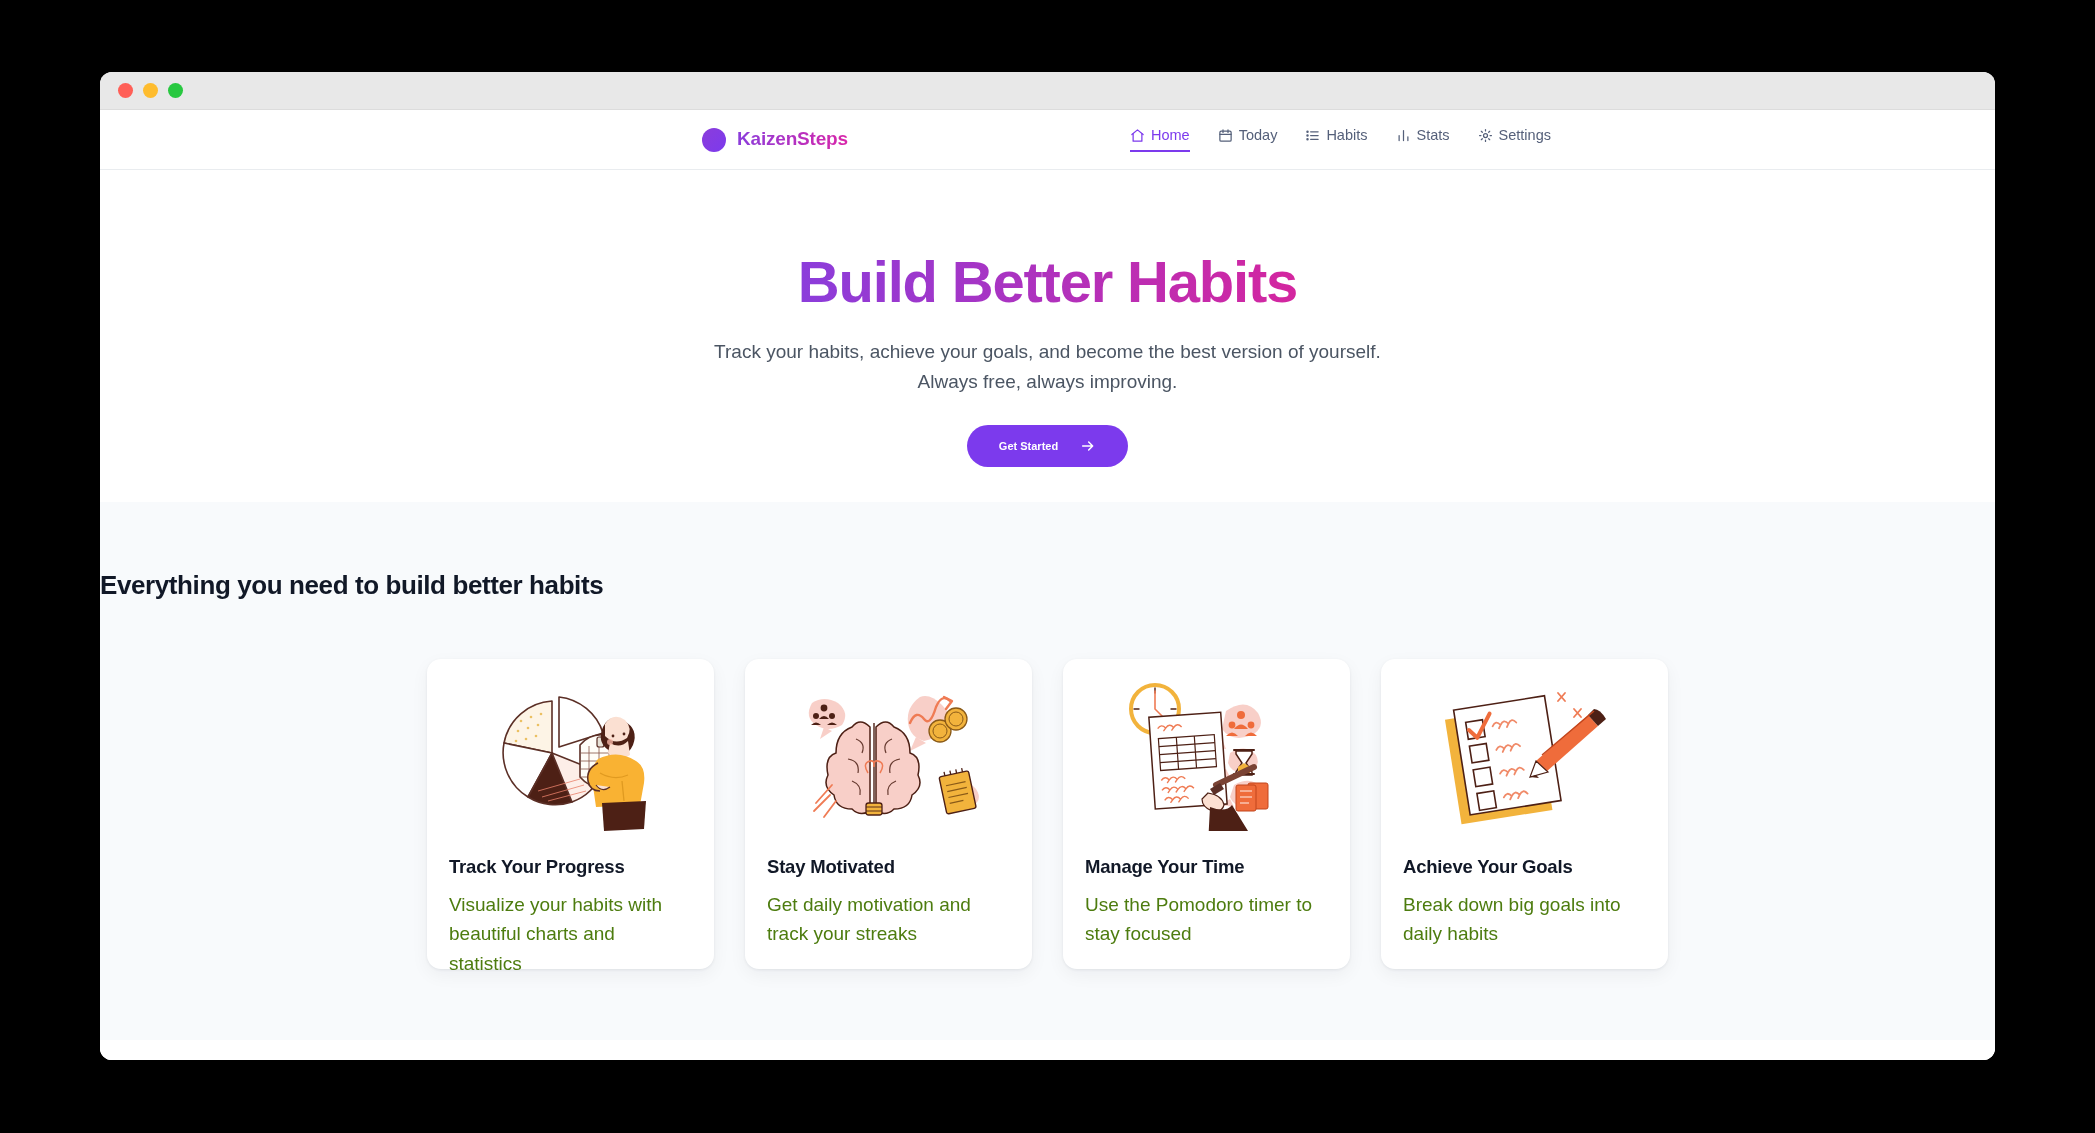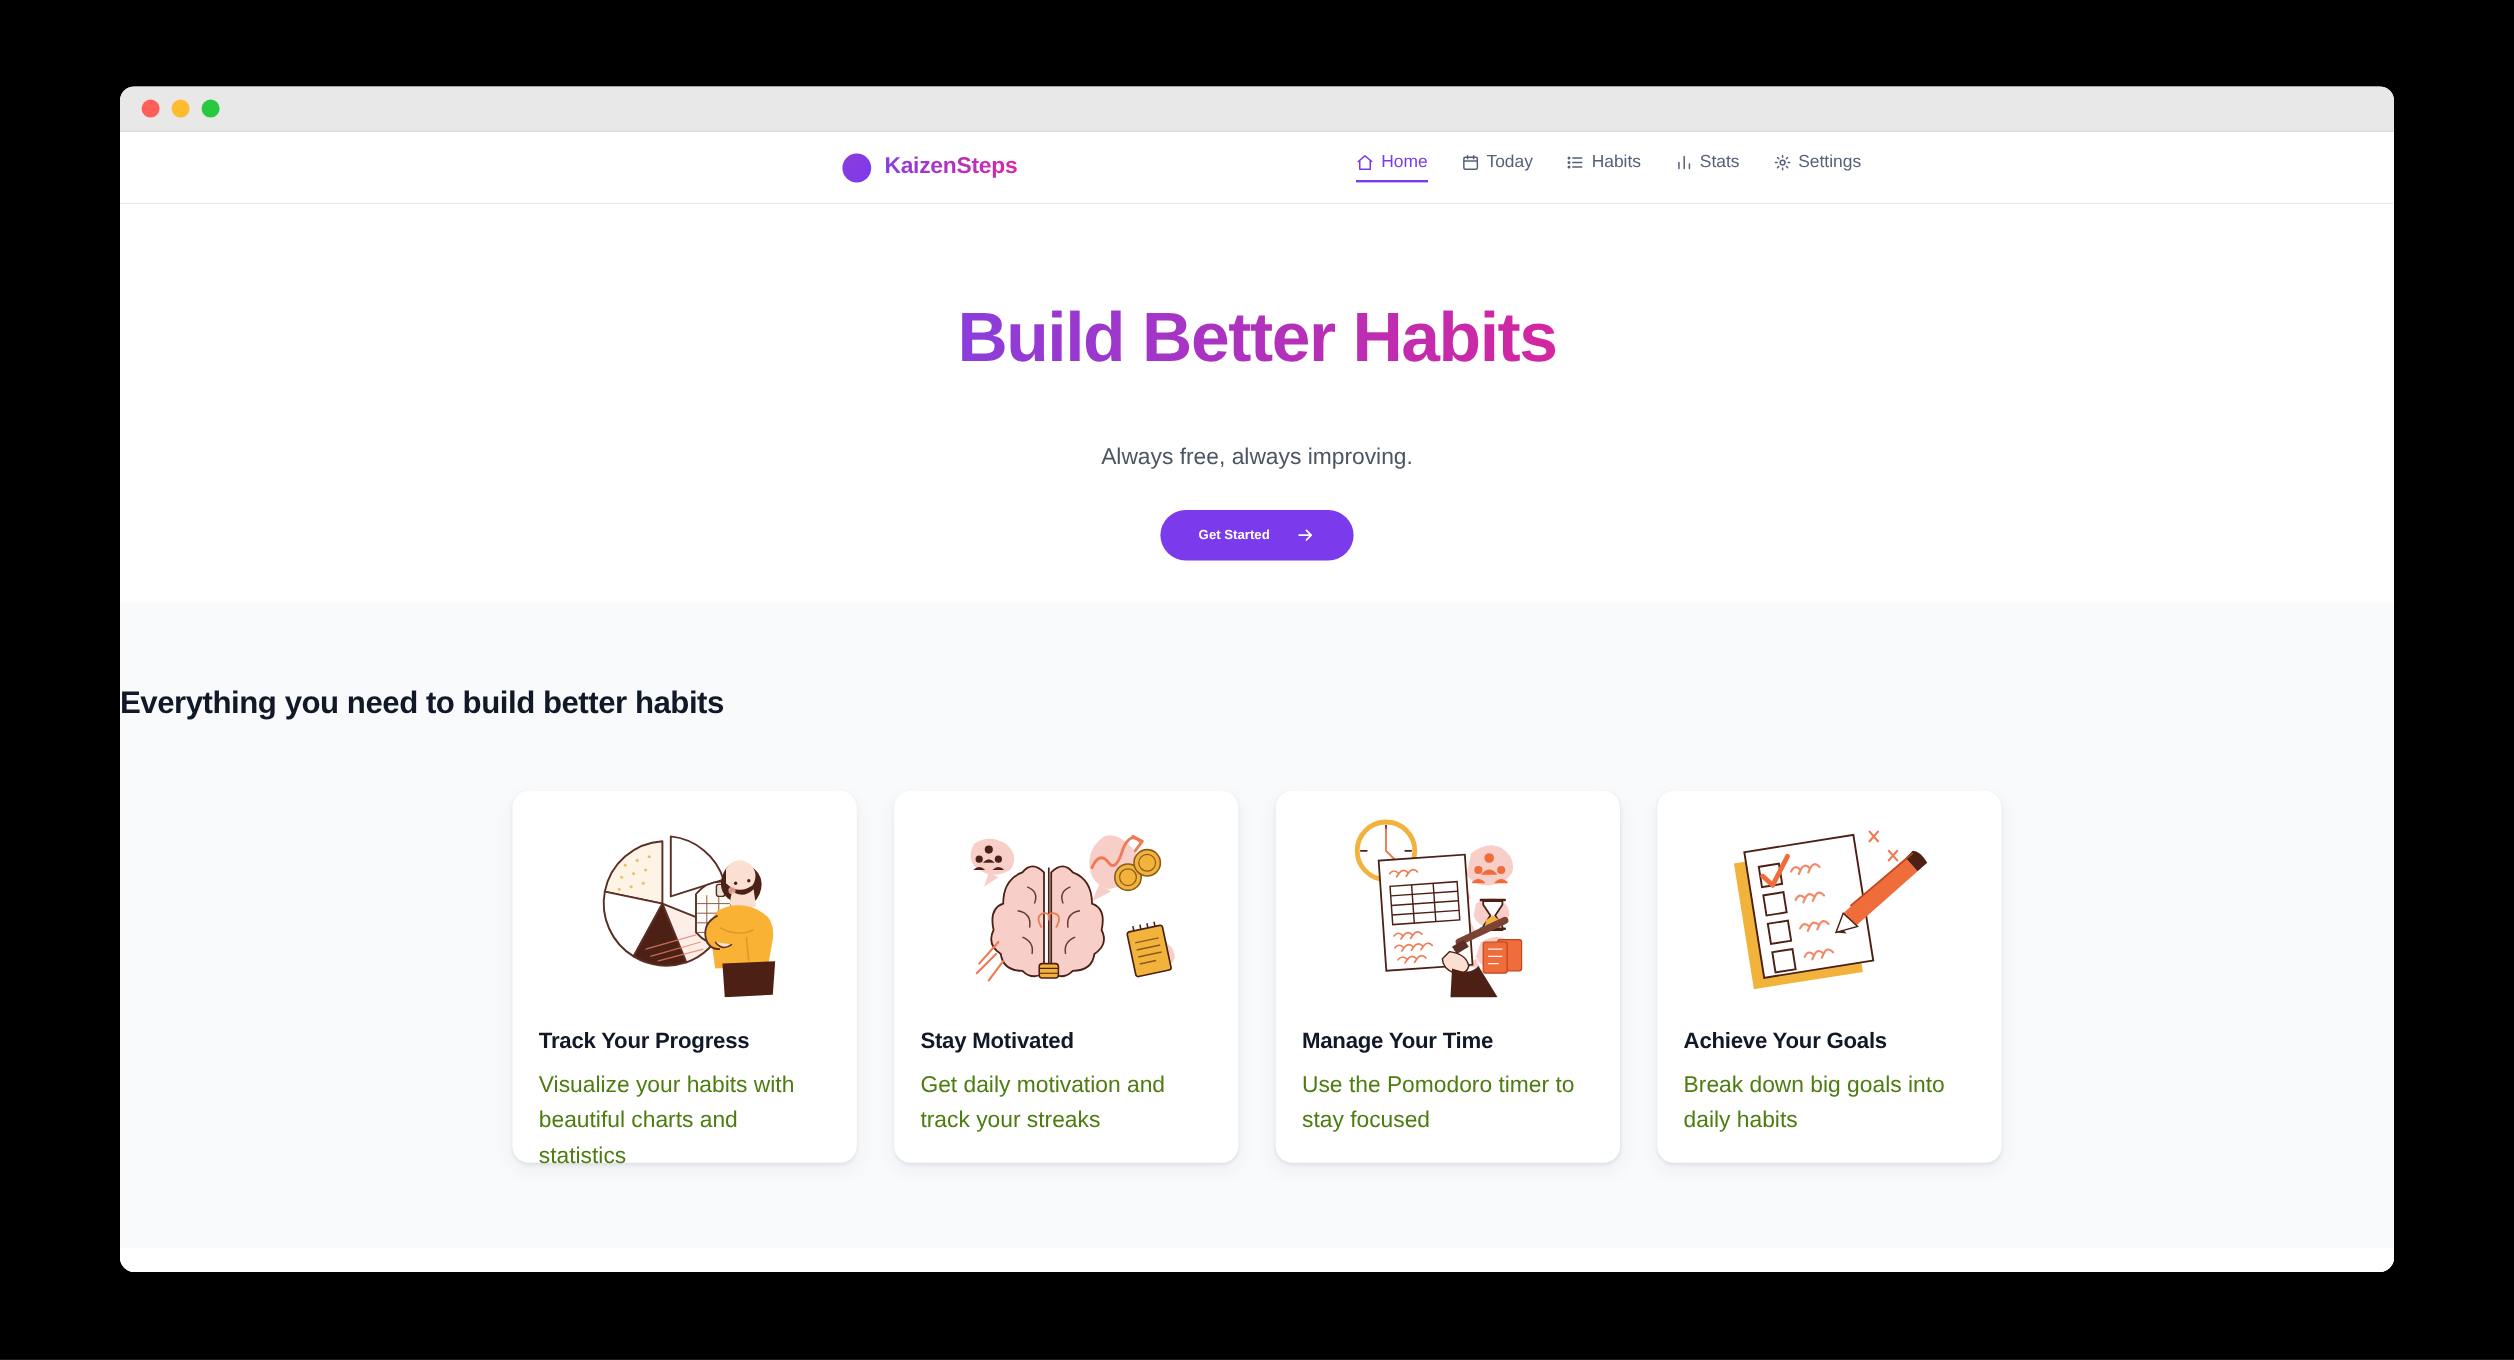--- a/index.html
+++ b/index.html
@@ -226,21 +226,21 @@
                 </svg>
             </span>
             <span>Settings</span>
           </div>
         </nav>
       </div>
 
       <section class="hero">
         <h1 class="hero-title">Build Better Habits</h1>
         <p class="hero-sub">
-          <br>
+          <span>Track your habits, achieve your goals, and become the best version of yourself.</span><br>
           <span>Always free, always improving.</span>
         </p>
         <button class="cta">
           <span>Get Started</span>
           <span class="cta-arrow">
             <svg viewBox="0 0 24 24" fill="none" stroke="#ffffff" stroke-width="2.2" stroke-linecap="round" stroke-linejoin="round">
                 <path d="M4 12h15M13 6l6 6-6 6"></path>
               </svg>
           </span>
         </button>

